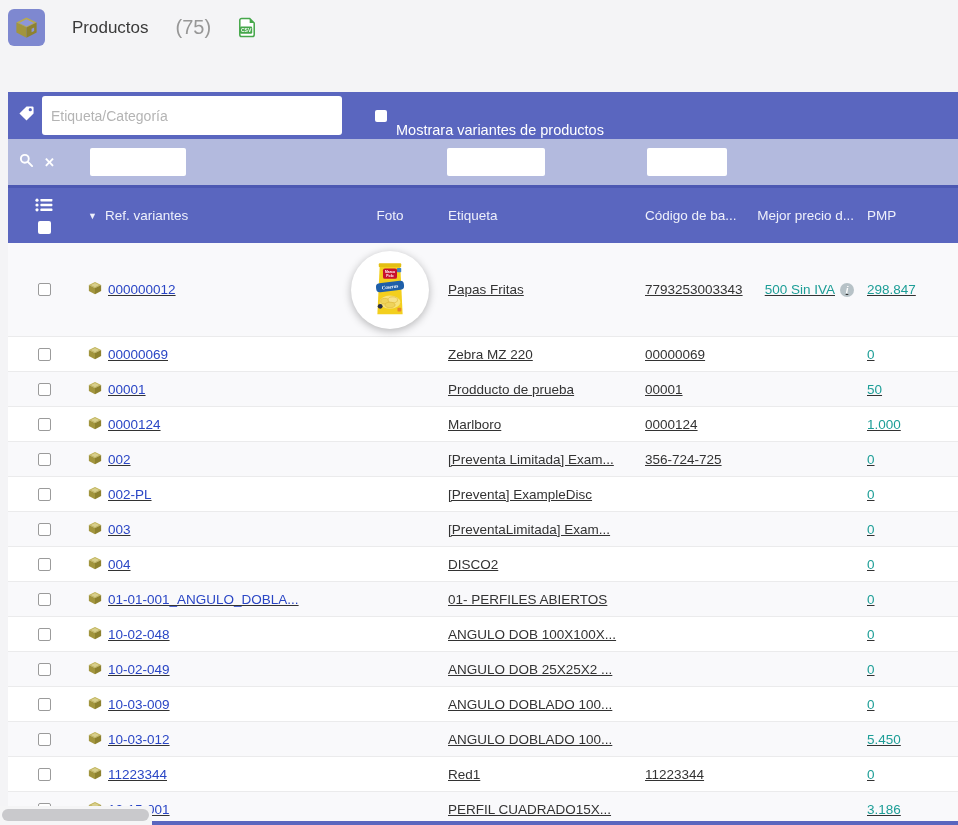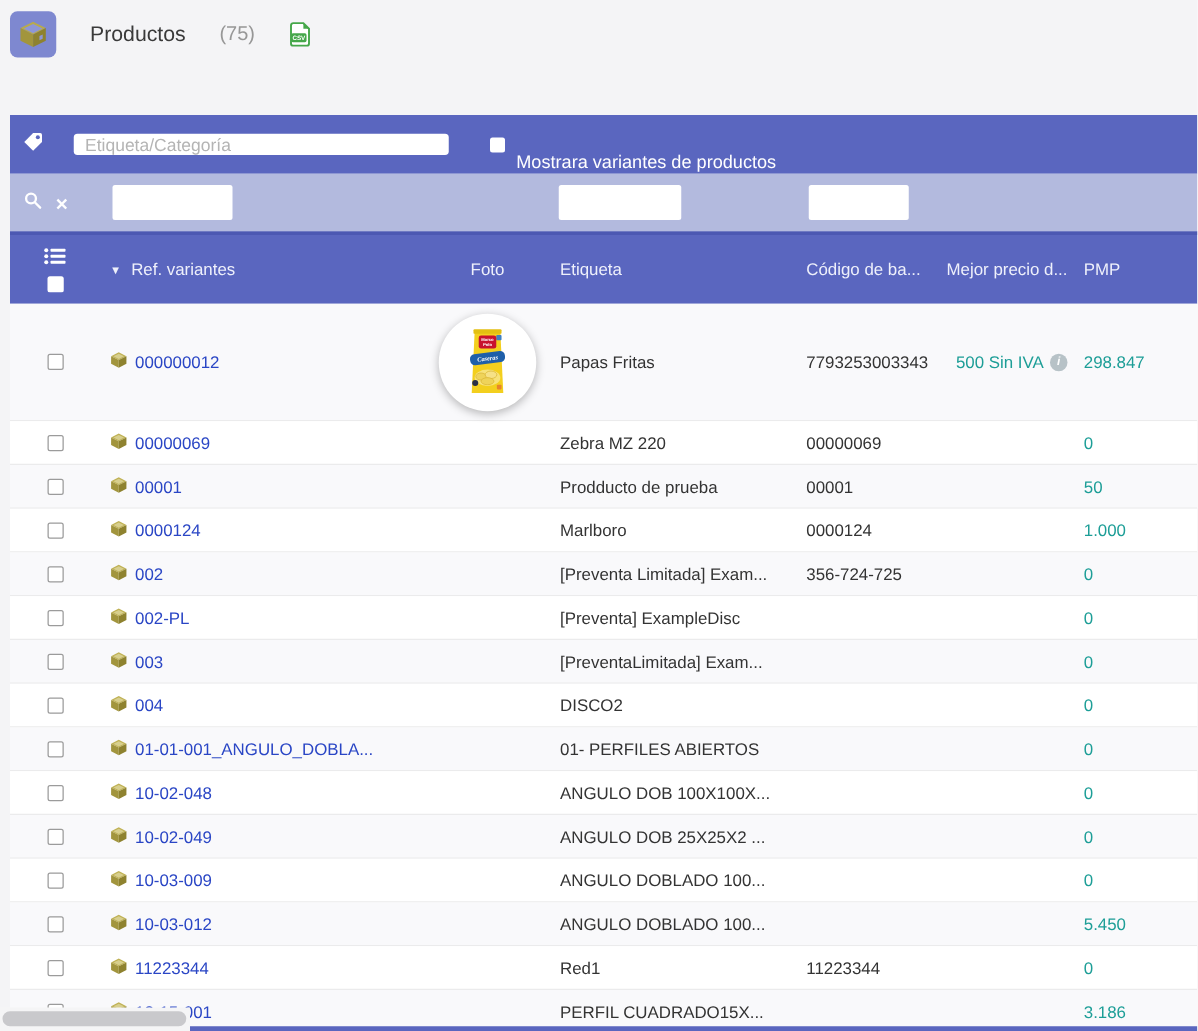--- a/index.html
+++ b/index.html
@@ -4,29 +4,29 @@
 <style>
   * { margin:0; padding:0; box-sizing:border-box; }
   body { font-family:"Liberation Sans", sans-serif; background:#f4f4f6; }
   .page { position:relative; width:958px; height:825px; overflow:hidden; background:#f4f4f6; }
 
   
   .topbar { height:92px; display:flex; align-items:flex-start; padding:9px 0 0 8px; }
   .topbar-inner { display:flex; align-items:center; gap:27px; }
   .app-icon { width:37px; height:37px; border-radius:6px; background:#7e88d0; display:flex; align-items:center; justify-content:center; }
   .page-title { font-size:17px; color:#3a3a3a; font-weight:500; }
-  .count { font-size:16px; color:#979797; font-weight:400; }
+  .count { font-size:20px; color:#979797; font-weight:400; }
   .csv-wrap { display:flex; align-items:center; }
 
   
   .panel { position:absolute; left:8px; top:92px; width:950px; bottom:0; background:#fff; }
 
   
   .filterbar { height:47px; background:#5a66bf; display:flex; align-items:center; padding-left:10px; gap:7px; }
-  .tag-input { width:300px; height:17px; border:none; border-radius:3px; font-size:14px; padding:0 9px; color:#444; outline:none; font-family:"Liberation Sans",sans-serif;margin-left:17px; }
+  .tag-input { width:300px; height:39px; border:none; border-radius:3px; font-size:14px; padding:0 9px; color:#444; outline:none; font-family:"Liberation Sans",sans-serif; }
   .tag-input::placeholder { color:#b4b4b4; }
   .variants { display:flex; align-items:center; gap:9px; margin-left:26px; }
   .cb-white { width:12px; height:12px; background:#fff; border-radius:2px; display:inline-block; }
   .variants-label { color:#fff; font-size:14.5px;margin-top:28px; }
 
   
   .searchrow { position:relative; height:46px; background:#b3bade; }
   .search-icons { position:absolute; left:11px; top:14px; display:flex; align-items:center; gap:10px; }
   .x-glyph { color:#fff; font-size:13px; font-weight:bold; line-height:1; }
   .mini-input { position:absolute; top:9px; height:28px; border:none; border-radius:2px; background:#fff; outline:none; padding:0 6px; font-size:13px; font-family:"Liberation Sans",sans-serif; }
@@ -41,21 +41,21 @@
   .col-ref { flex:0 0 260px; display:flex; align-items:center; gap:6px; padding-left:8px; }
   .col-foto { flex:0 0 100px; display:flex; align-items:center; justify-content:center; }
   .col-etiq { flex:0 0 197px; padding-left:8px; display:flex; align-items:center; }
   .col-cod  { flex:0 0 115px; padding-left:8px; display:flex; align-items:center; }
   .col-mejor{ flex:0 0 115px; display:flex; align-items:center; justify-content:flex-end; padding-right:13px; gap:5px; }
   .col-pmp  { flex:1 1 auto; display:flex; align-items:center; padding-right:8px; }
   .select-stack { display:flex; flex-direction:column; align-items:center; gap:6px; }
   .sort-arrow { font-size:9px; margin-right:2px; }
 
   
-  .trow { display:flex; height:35px; border-bottom:1px solid #ebebec; font-size:13.5px; color:#333; background:#fff; }
+  .trow { display:flex; height:35px; border-bottom:1px solid #ebebec; font-size:13.5px; color:#333; background:#fff;text-decoration:underline; }
   .trow:nth-child(odd) { background:#f9f9fb; }
   .trow.photo-row { height:94px; }
   .cb { width:13px; height:13px; border:1.5px solid #9b9b9b; border-radius:2px; background:#fff; display:inline-block; cursor:pointer; }
   a.ref-link { color:#2a46c5; text-decoration:none; white-space:nowrap; overflow:hidden; }
   .teal { color:#1d9e97; }
   .photo-circle { width:78px; height:78px; border-radius:50%; background:#fff; box-shadow:0 2px 8px rgba(0,0,0,.28); display:flex; align-items:center; justify-content:center; }
   .info-badge { width:14px; height:14px; border-radius:50%; background:#b7c2c7; color:#fff; font-size:9.5px; font-weight:bold; font-style:italic; display:inline-flex; align-items:center; justify-content:center; }
 
   
   .hscroll-track { position:absolute; left:0; bottom:0; width:152px; height:19px; background:#f5f5f6; }

